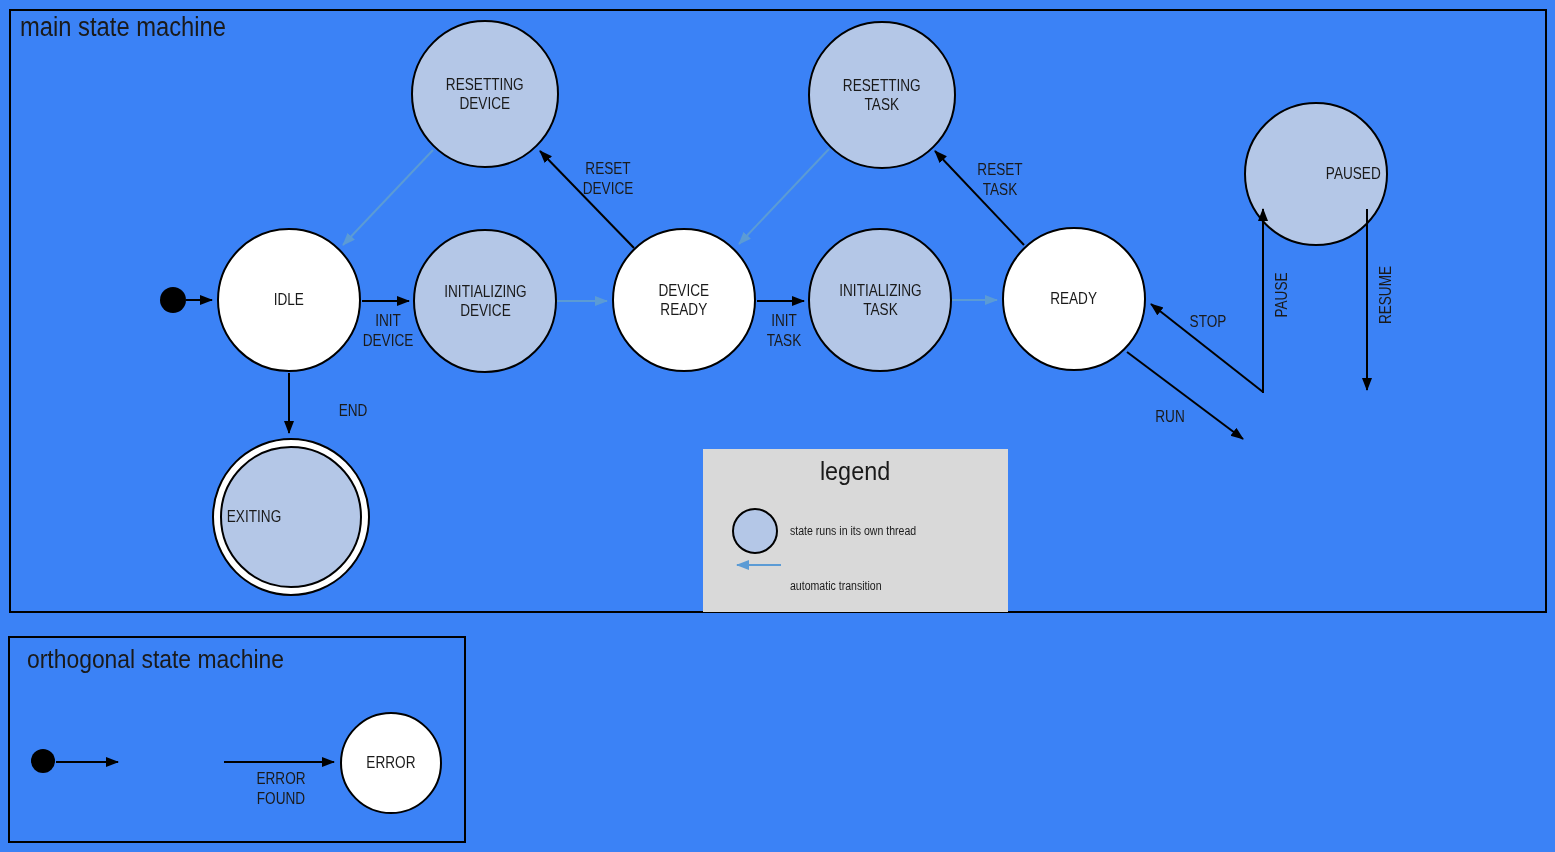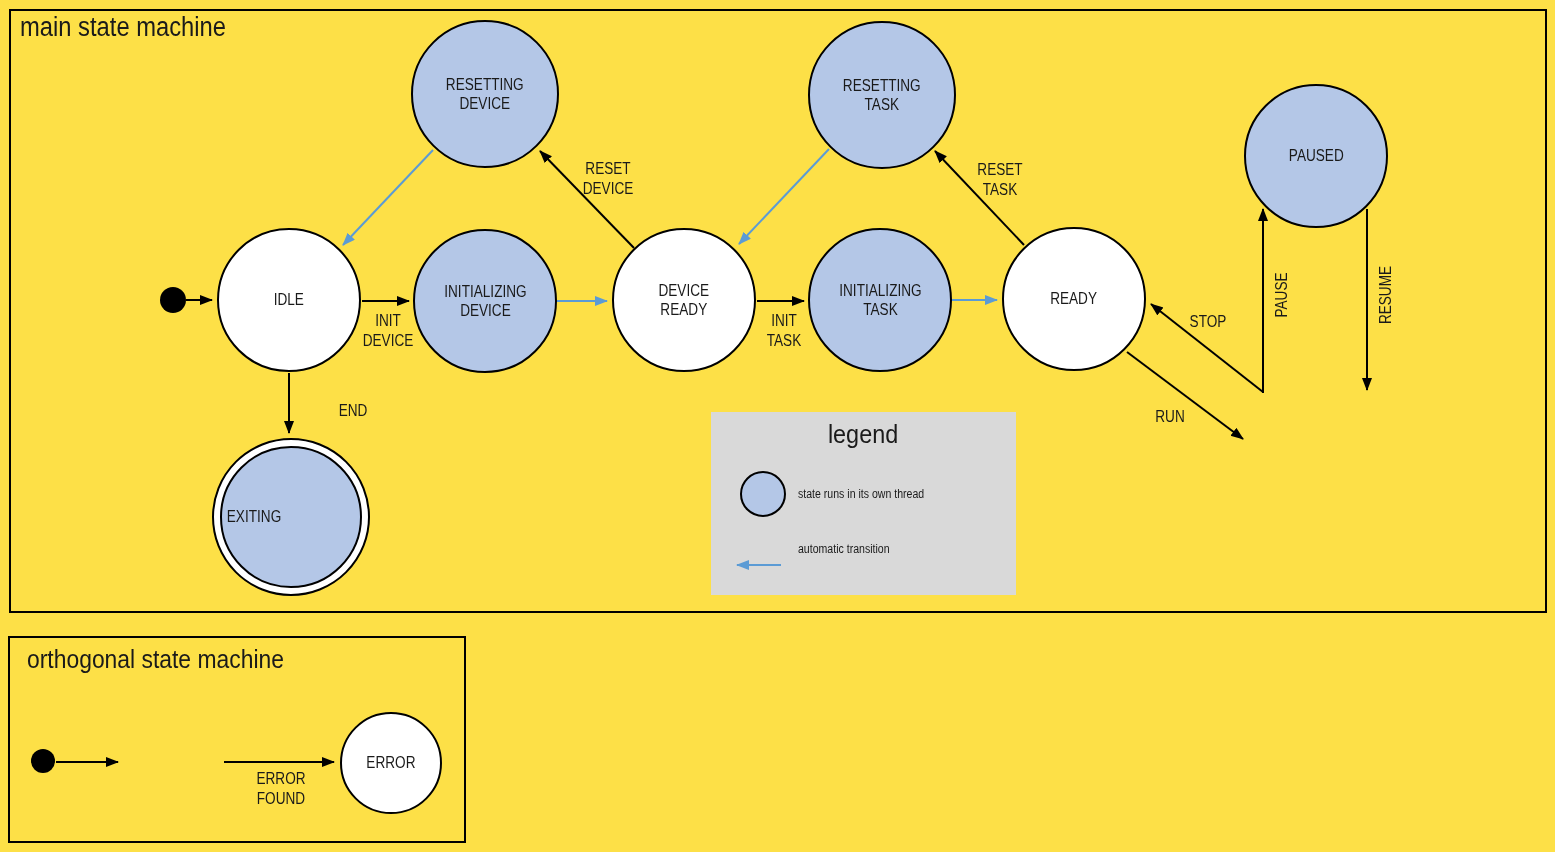--- a/index.html
+++ b/index.html
@@ -1,20 +1,20 @@
 <!DOCTYPE html>
 <html><head>
 <meta charset="utf-8">
 <style>
   html, body { margin: 0; padding: 0; background: #ffffff; }
   .canvas {
     position: relative;
     width: 1555px;
     height: 852px;
-    background: #fde047;
+    background: #3b82f6;
     font-family: "Liberation Sans", sans-serif;
     color: #111111;
     overflow: hidden;
   }
   .frame {
     position: absolute;
     border: 2px solid #000000;
     box-sizing: border-box;
     background: transparent;
   }
@@ -79,26 +79,25 @@
     display: inline-block;
     transform: scaleX(0.85);
     font-size: 16px;
     white-space: pre-line;
     line-height: 1.25;
     color: #1a1a1a;
   }
   .legend {
     position: absolute;
     left: 703px;
-    top: 412px;
+    top: 449px;
     width: 305px;
-    height: 183px;
+    height: 163px;
     background: #d9d9d9;
     z-index: 1;
-    margin-left: 8px;
   }
   .legend-title {
     position: absolute;
     left: 0; right: 0;
     top: 7px;
     text-align: center;
     font-size: 26px;
     color: #1a1a1a;
   }
   .legend-title > span { display: inline-block; transform: scaleX(0.9); }
@@ -166,21 +165,21 @@
 
   <div class="state blue" style="left:808px; top:228px; width:144px; height:144px;">
     <span class="state-label">INITIALIZING
 TASK</span>
   </div>
 
   <div class="state" style="left:1002px; top:227px; width:144px; height:144px;">
     <span class="state-label">READY</span>
   </div>
 
-  <div class="state blue" style="left:1244px; top:84px; width:144px; height:144px;">
+  <div class="state blue" style="left:1244px; top:102px; width:144px; height:144px;justify-content:flex-end;">
     <span class="state-label">PAUSED</span>
   </div>
 
 
   <div class="state" style="left:212px; top:438px; width:158px; height:158px;">
     <div class="final-inner">
       <span class="state-label">EXITING</span>
     </div>
   </div>
 

